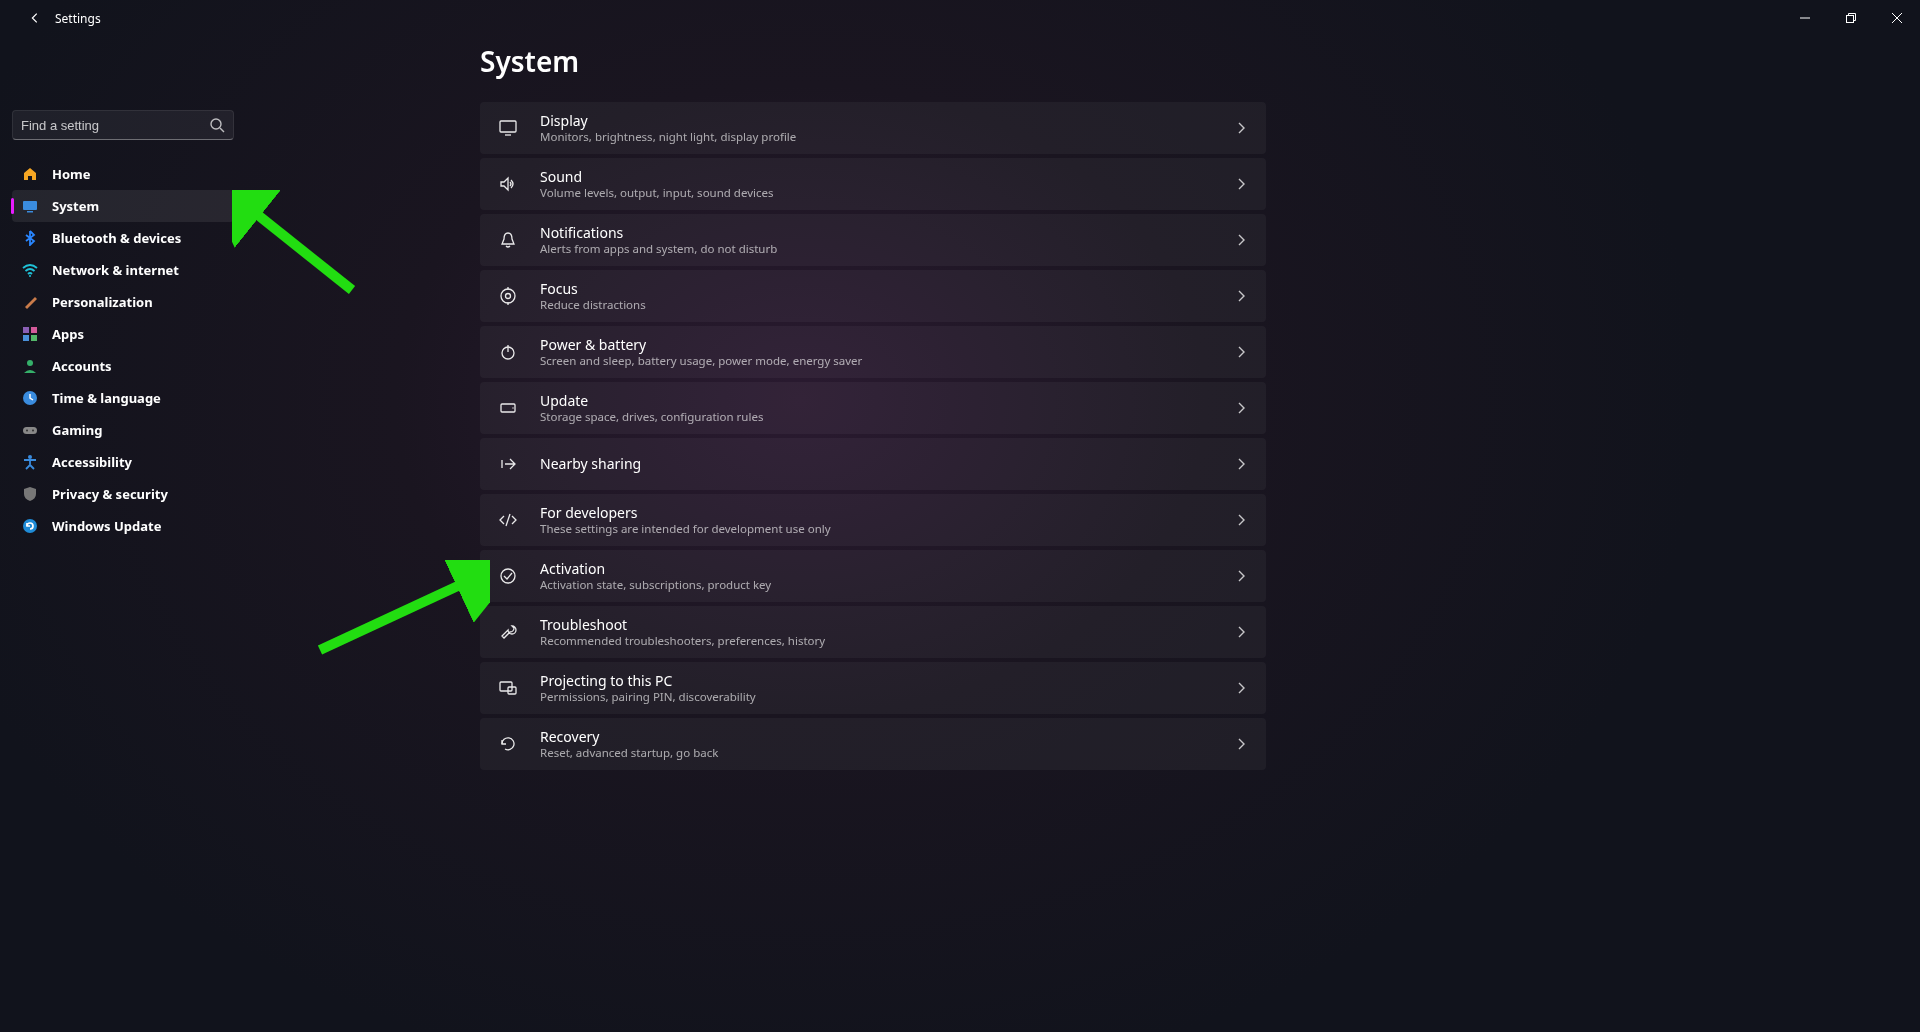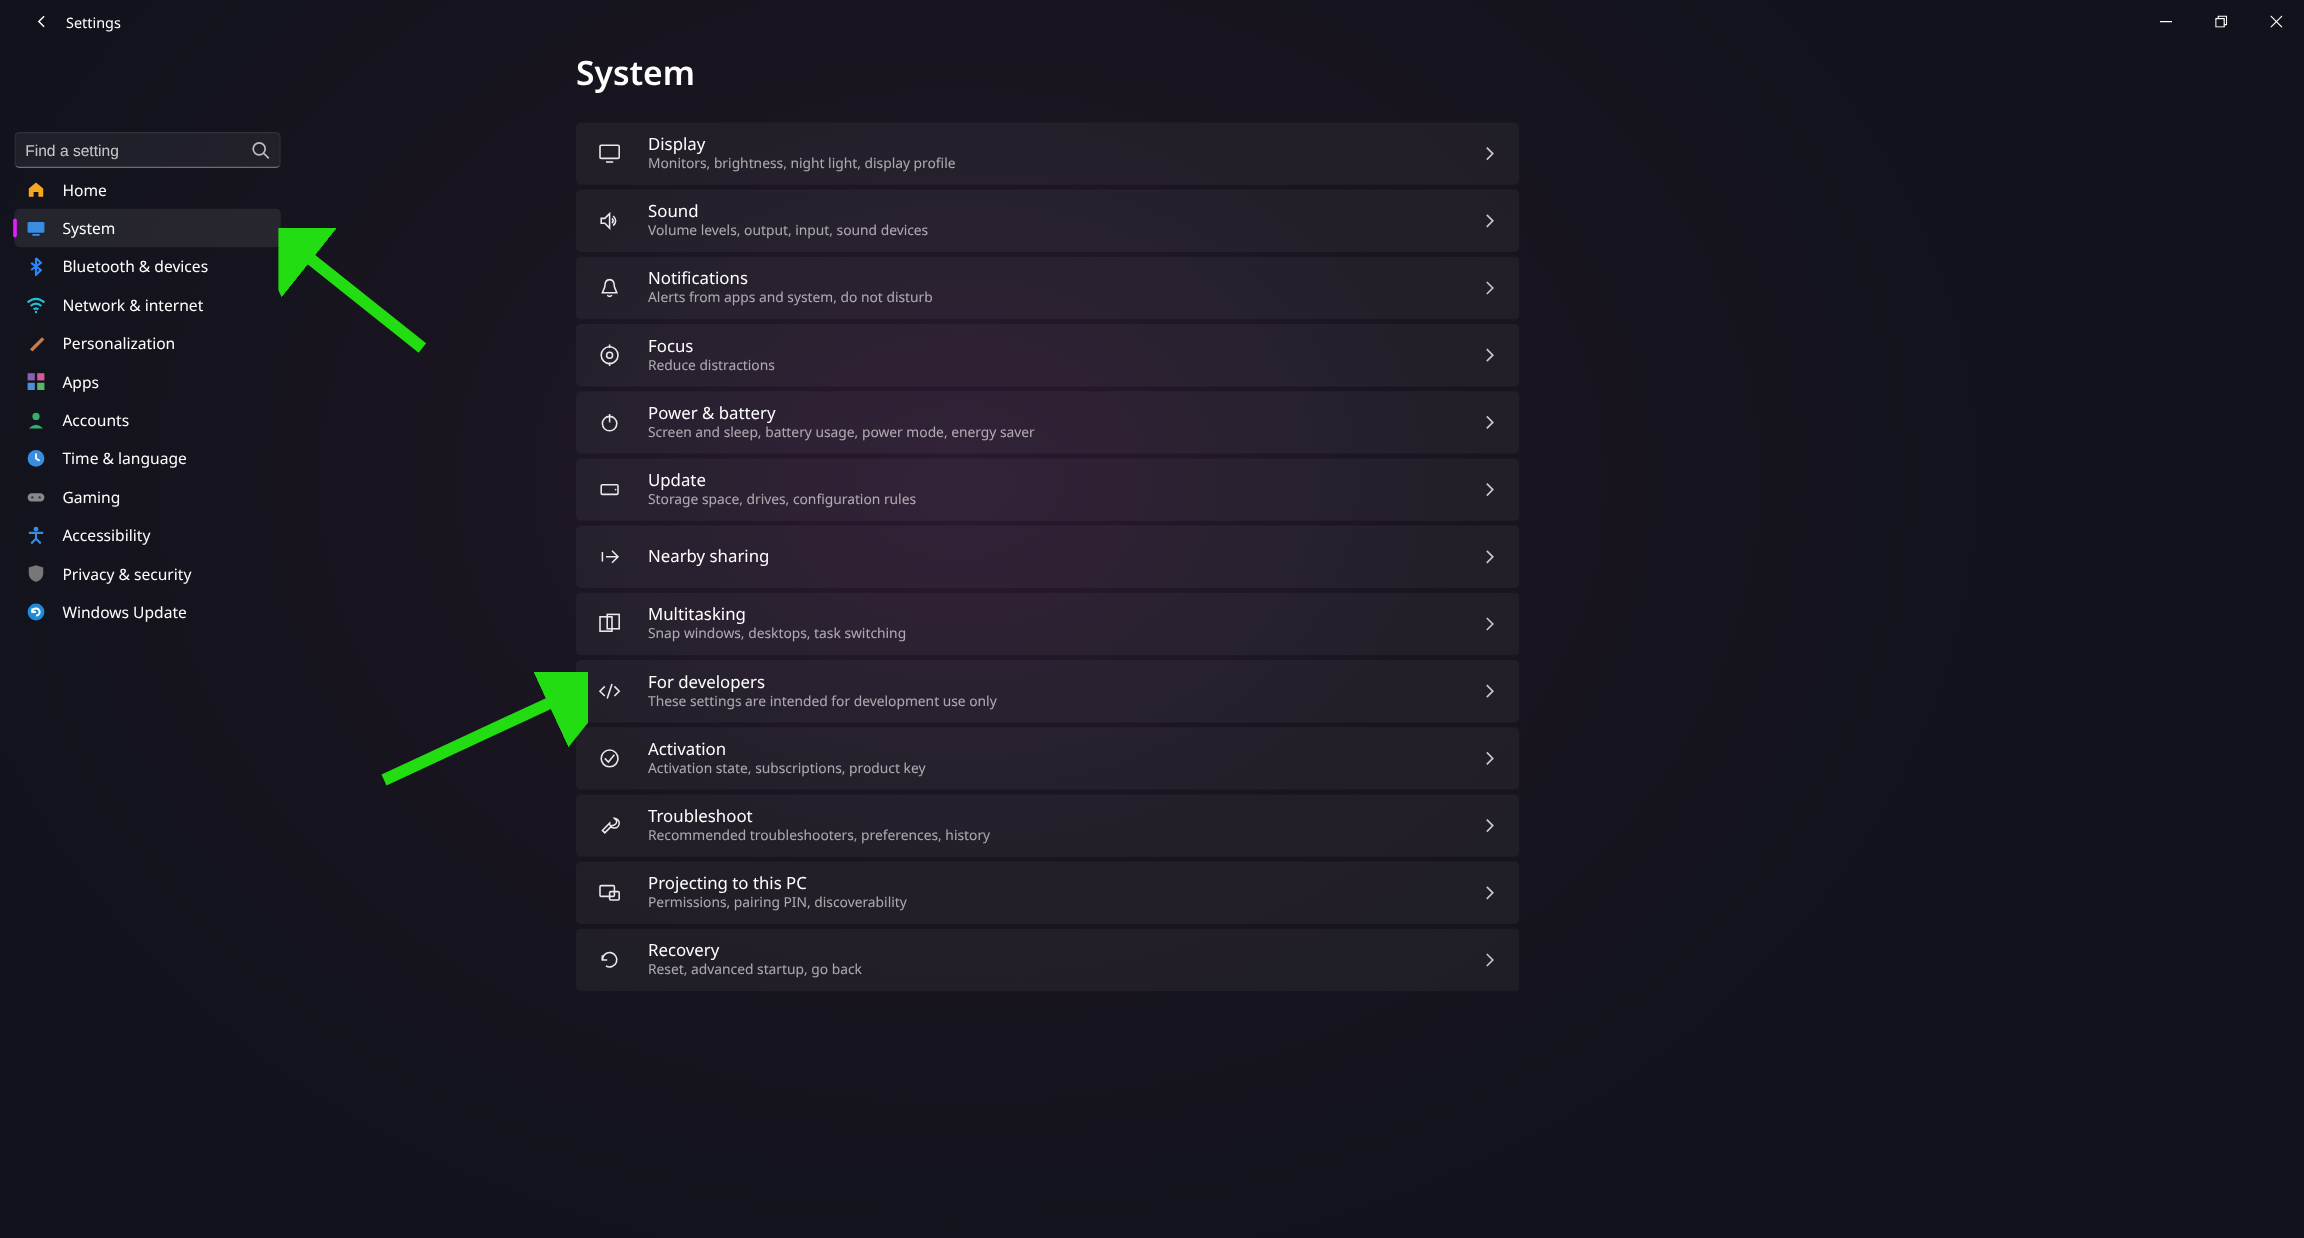--- a/index.html
+++ b/index.html
@@ -50,21 +50,21 @@
     top: 110px;
     width: 222px;
   }
   .search-wrap {
     position: relative;
     background: rgba(255,255,255,0.06);
     border: 1px solid rgba(255,255,255,0.08);
     border-bottom: 1px solid rgba(255,255,255,0.35);
     border-radius: 4px;
     height: 30px;
-    margin-bottom: 2px;
+    margin-bottom: 18px;
     display: flex;
     align-items: center;
     padding: 0 8px;
   }
   .search-wrap input {
     flex: 1;
     background: transparent;
     border: none;
     outline: none;
     color: #fff;
@@ -100,21 +100,21 @@
     width: 3px;
     border-radius: 2px;
     background: #e81cff;
   }
   .nav-item .nico {
     width: 16px; height: 16px;
     margin-right: 14px;
     display: inline-flex;
     align-items: center; justify-content: center;
   }
-  .nav-item .nlabel { color: #fff; }
+  .nav-item .nlabel { color: #fff; font-weight: bold; }
 
   
   .main {
     position: absolute;
     left: 480px;
     top: 42px;
     right: 40px;
     bottom: 0;
   }
   .page-title {
@@ -406,35 +406,20 @@
         </svg>
       </div>
       <div class="card">
         <span class="cico">
           <svg viewBox="0 0 20 20" width="20" height="20">
             <path d="M12 5 L17 10 L12 15 M17 10 H7 M4 6 V14" fill="none" stroke="#fff" stroke-width="1.3"></path>
           </svg>
         </span>
         <span class="ctext">
           <div class="ctitle">Nearby sharing</div>
-        </span>
-        <svg class="chev" viewBox="0 0 14 14" fill="none" stroke="#fff" stroke-width="1.4">
-          <path d="M5 2 L10 7 L5 12"></path>
-        </svg>
-      </div>
-      <div class="card">
-        <span class="cico">
-          <svg viewBox="0 0 20 20" width="20" height="20">
-            <rect x="2" y="4" width="10" height="12" fill="none" stroke="#fff" stroke-width="1.3"></rect>
-            <rect x="8" y="2" width="10" height="12" fill="none" stroke="#fff" stroke-width="1.3"></rect>
-          </svg>
-        </span>
-        <span class="ctext">
-          <div class="ctitle">Multitasking</div>
-          <div class="cdesc">Snap windows, desktops, task switching</div>
         </span>
         <svg class="chev" viewBox="0 0 14 14" fill="none" stroke="#fff" stroke-width="1.4">
           <path d="M5 2 L10 7 L5 12"></path>
         </svg>
       </div>
       <div class="card">
         <span class="cico">
           <svg viewBox="0 0 20 20" width="20" height="20">
             <path d="M6 6 L2 10 L6 14 M14 6 L18 10 L14 14 M12 4 L8 16" fill="none" stroke="#fff" stroke-width="1.3"></path>
           </svg>

